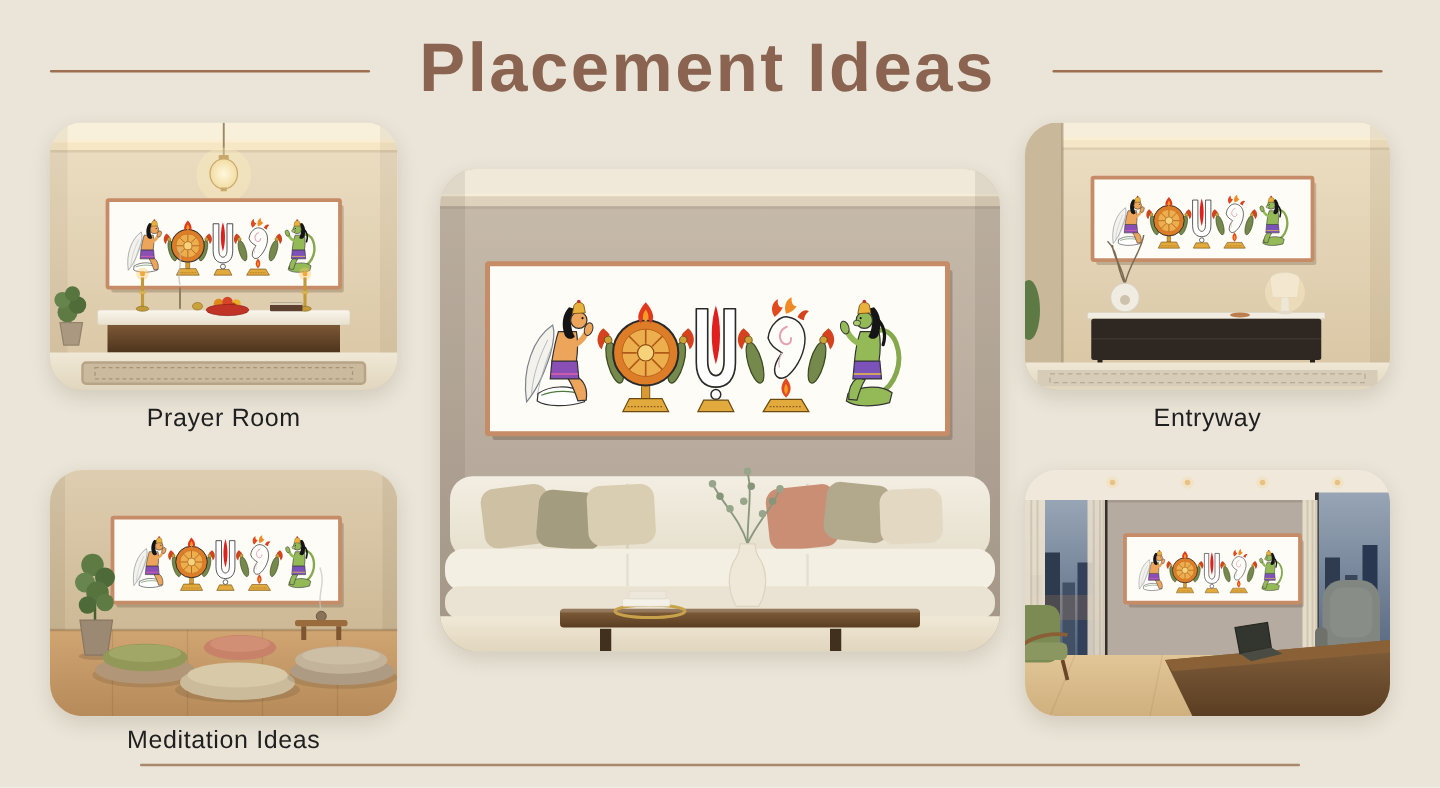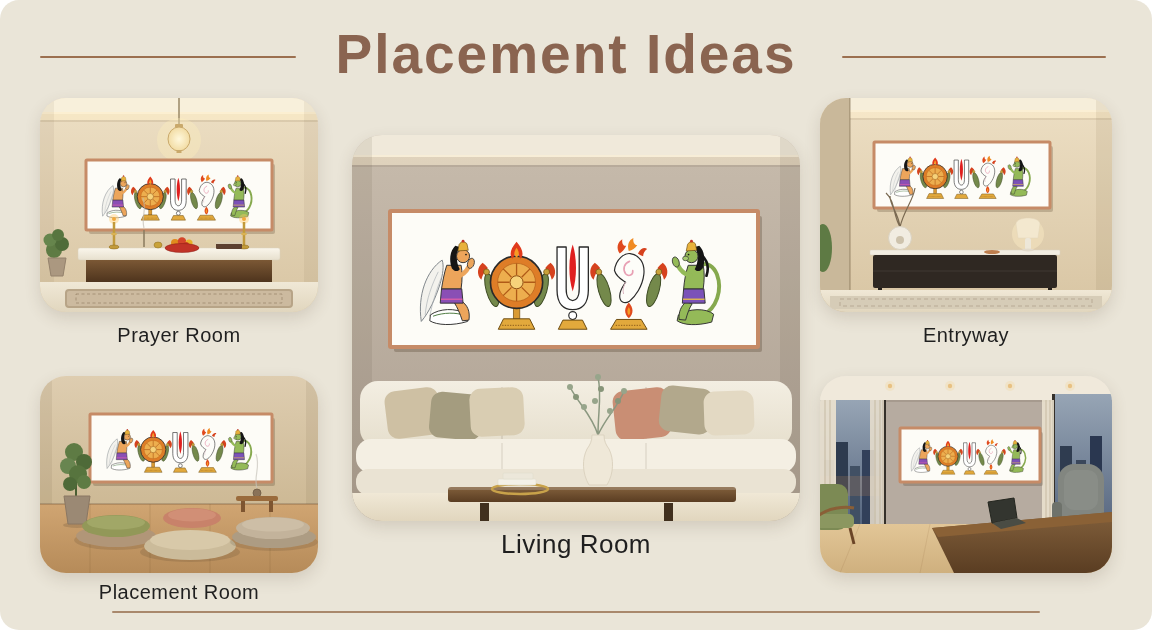--- a/index.html
+++ b/index.html
@@ -1,17 +1,17 @@
 <!DOCTYPE html>
 <html style="--background: #EAE5D8; --title-text: #8A6450; --title-rule: #9C7050; --label-text: #1F1F1F; --bottom-divider: #A9886C; --frame: #C68B67;"><head>
 <meta charset="utf-8">
 <style>
   html,body{margin:0;padding:0;}
   body{font-family:"Liberation Sans","DejaVu Sans",sans-serif;}
-  .canvas{position:relative;width:1152px;height:630px;background:var(--background,#EAE5D8);overflow:hidden;border-radius:19px;}
+  .canvas{position:relative;width:1152px;height:630px;background:var(--background,#EAE5D8);overflow:hidden;}
 
   .page-title{position:absolute;left:0;top:22px;width:1132px;text-align:center;
     font-size:55px;font-weight:bold;letter-spacing:2px;color:var(--title-text,#8A6450);margin:0;}
   .rule{position:absolute;top:56px;height:2px;background:var(--title-rule,#9C7050);border-radius:1px;}
   .rule-left{left:40px;width:256px;}
   .rule-right{left:842px;width:264px;}
   .bottom-divider{position:absolute;left:112px;top:611px;width:928px;height:2px;
     background:var(--bottom-divider,#A9886C);border-radius:1px;}
 
   .card{position:absolute;border-radius:26px;overflow:hidden;box-shadow:0 6px 16px rgba(90,70,50,.16);}
@@ -466,18 +466,17 @@
         <path d="M112,152 L292,136 L292,146 L118,161 Z" fill="#8A6136"></path>
       </g>
       <g>
         <path d="M168,126 L194,122 L197,142 L172,147 Z" fill="#33352F" stroke="#24261F" stroke-width="1"></path>
         <path d="M172,147 L197,142 L206,147 L181,153 Z" fill="#4A4C44"></path>
       </g>
     </svg>
   </div>
 
   <div class="room-label label-prayer">Prayer Room</div>
-  <div class="room-label label-meditation">Placement Room</div>
-  <div class="room-label label-living">Living Room</div>
+  <div class="room-label label-meditation">Meditation Ideas</div>
   <div class="room-label label-entryway">Entryway</div>
 
   <div class="bottom-divider"></div>
 </div>
 
 </body></html>

